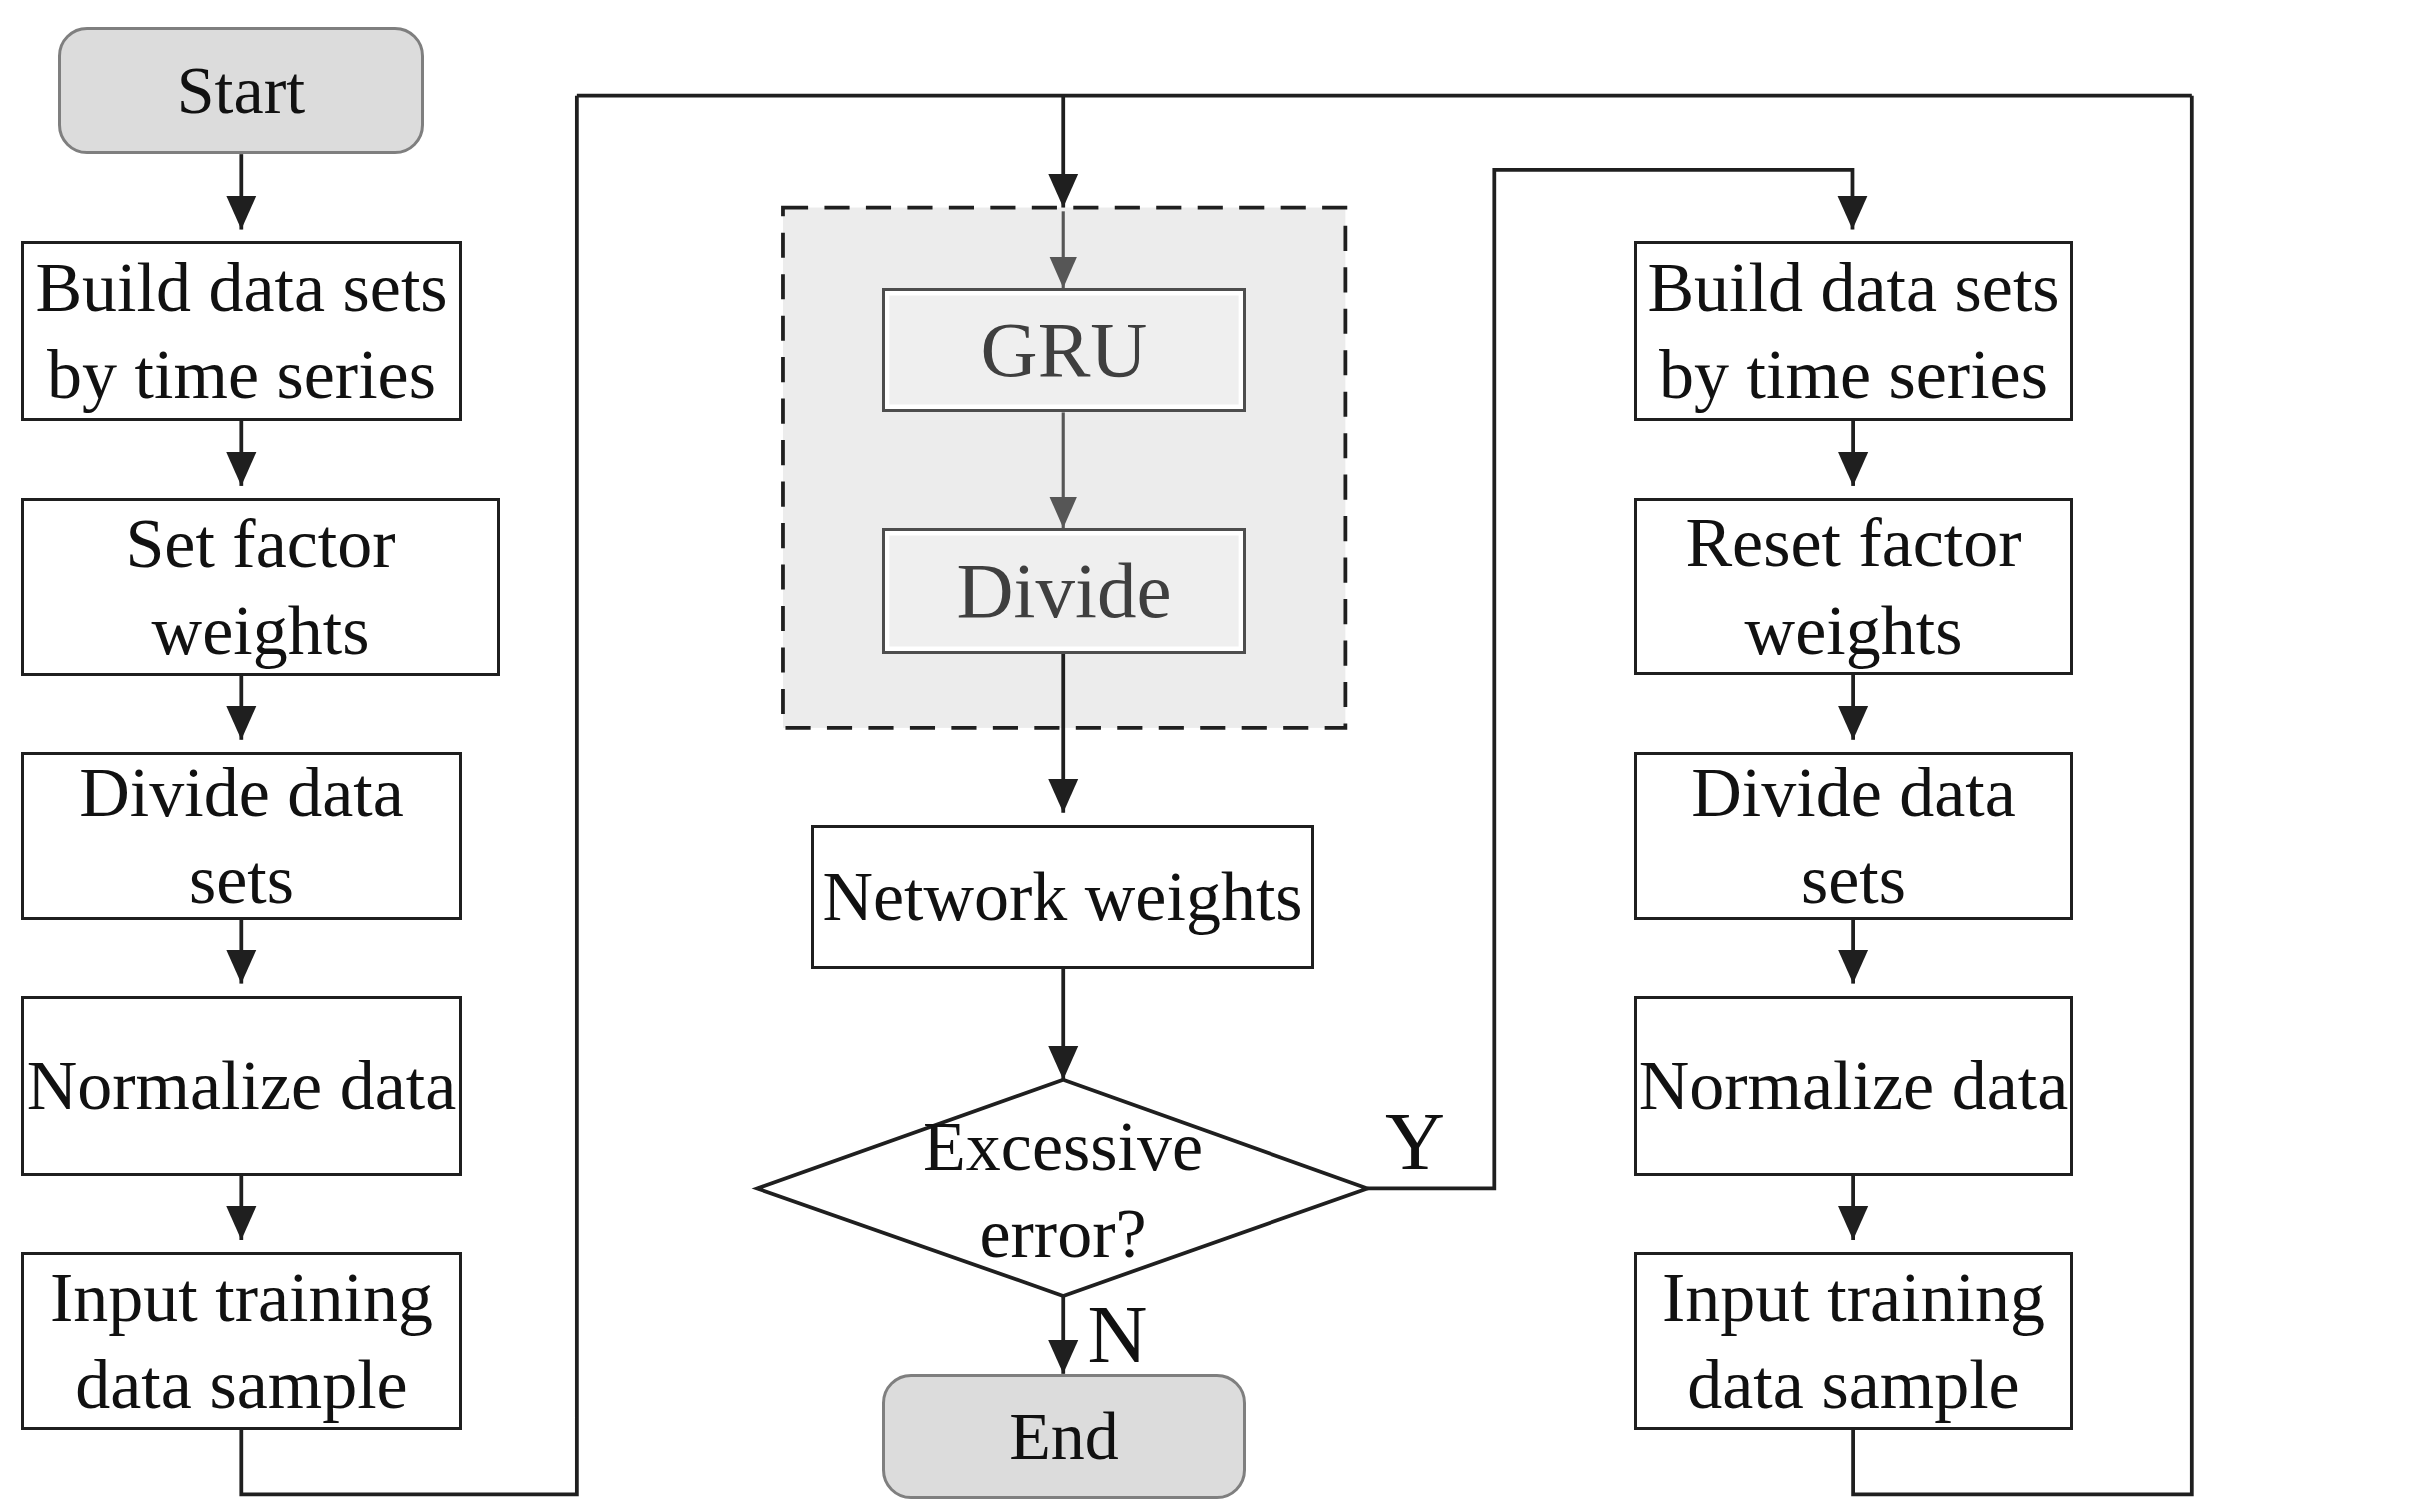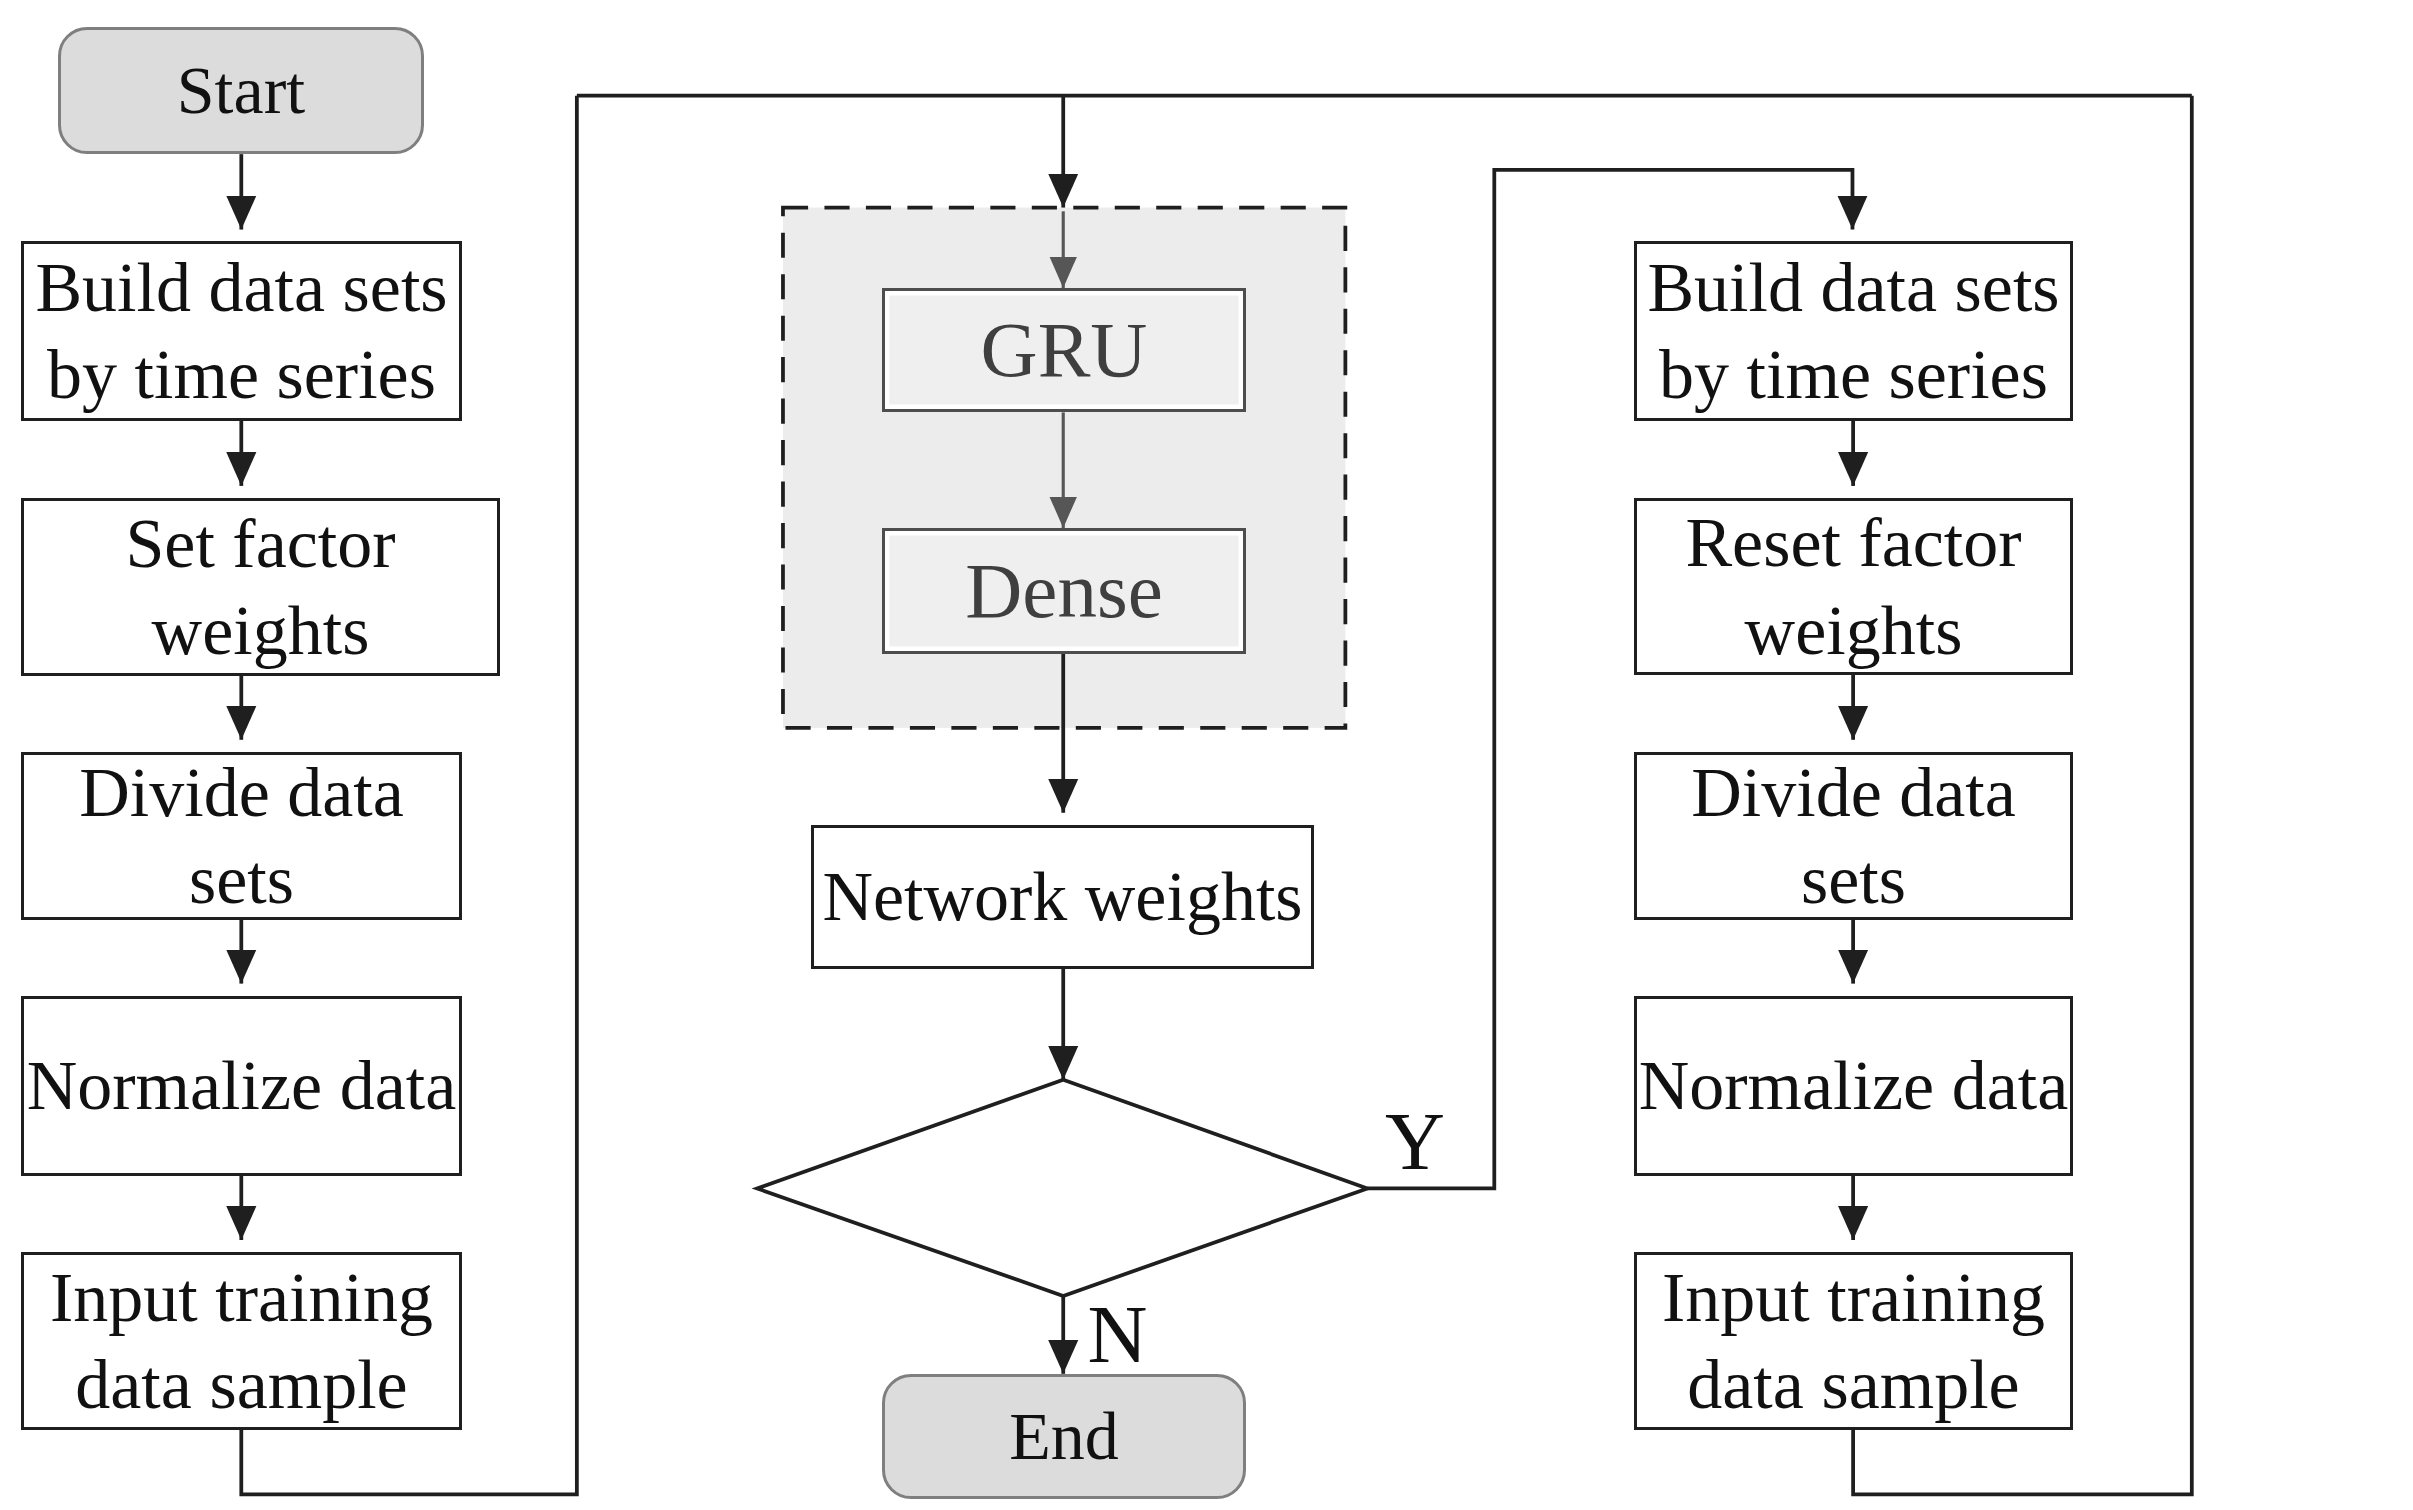--- a/index.html
+++ b/index.html
@@ -155,25 +155,29 @@
   </div>
   <div class="node process" id="l5">
     <span class="label">Input training
 data sample</span>
   </div>
 
   <div class="node inner-box" id="gru">
     <span class="label">GRU</span>
   </div>
   <div class="node inner-box" id="dense">
-    <span class="label">Dense</span>
+    <span class="label">Divide</span>
   </div>
 
   <div class="node process" id="nt">
     <span class="label">Network weights</span>
+  </div>
+  <div class="node floating" id="decision-label">
+    <span class="label">Excessive
+error?</span>
   </div>
   <div class="branch-label" id="y-label">
     <span class="label">Y</span>
   </div>
   <div class="branch-label" id="n-label">
     <span class="label">N</span>
   </div>
 
   <div class="node process" id="r1">
     <span class="label">Build data sets

